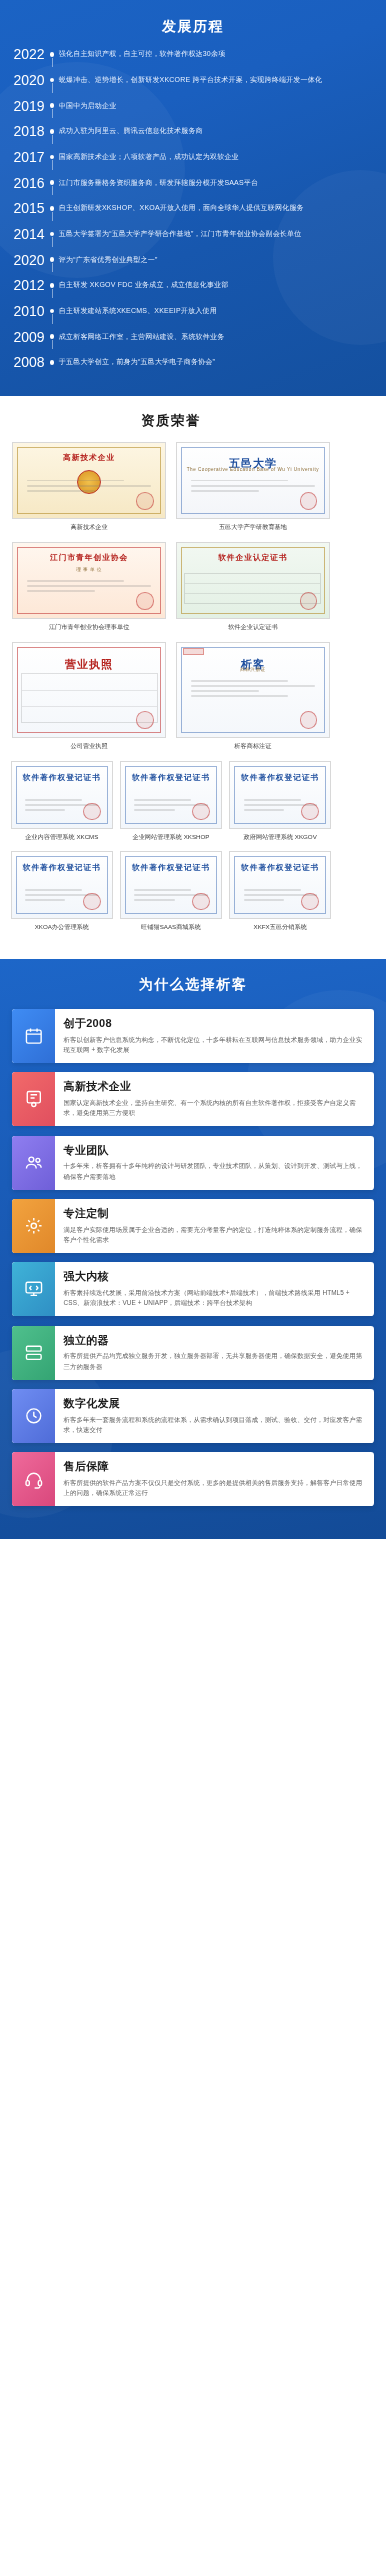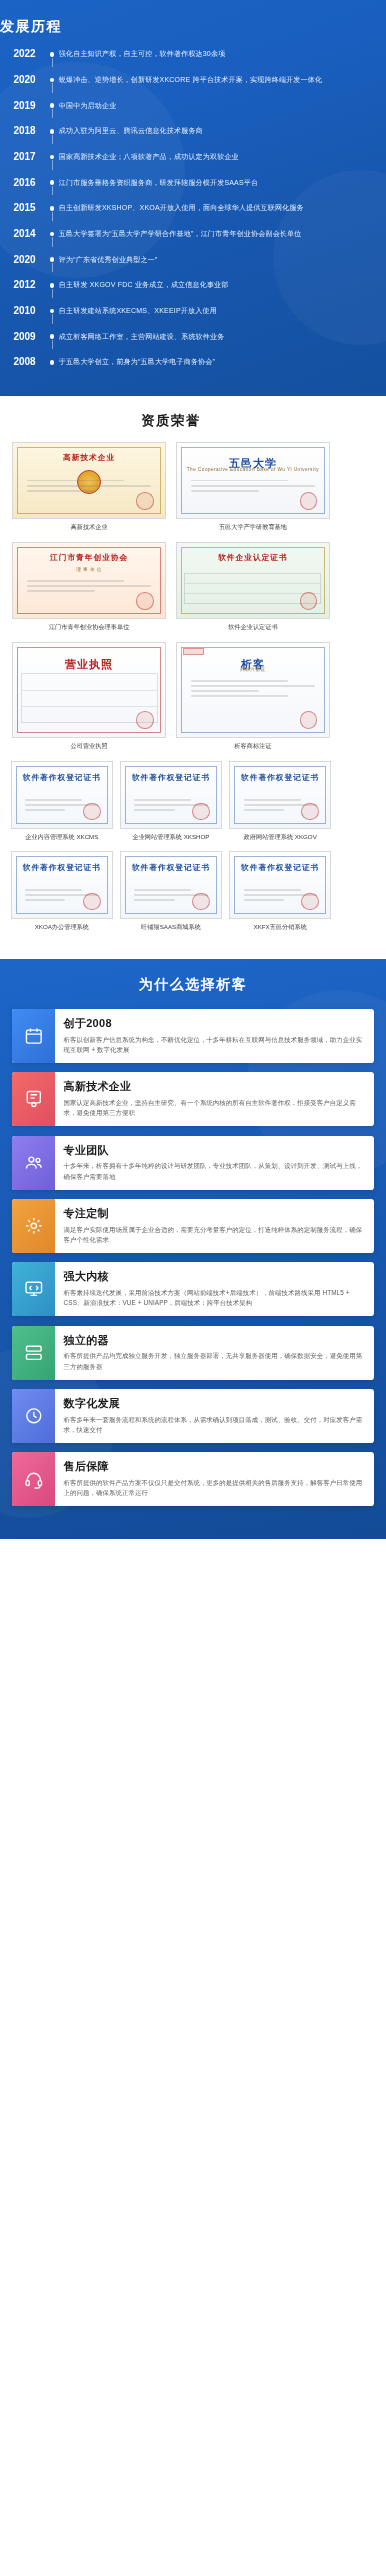--- a/index.html
+++ b/index.html
@@ -27,20 +27,21 @@
   }
   .history-sec:after {
     content: "";
     position: absolute;
     right: -62px; top: 170px;
     width: 175px; height: 175px;
     border-radius: 50%;
     background: rgba(255,255,255,0.04);
   }
   .sec-title {
+    text-align: center;
     color: #ffffff;
     font-size: 14px;
     letter-spacing: 1.5px;
     font-weight: bold;
     margin-bottom: 13.4px;
     position: relative;
     z-index: 3;
   }
   .timeline {
     position: relative;
@@ -49,22 +50,22 @@
   }
   .tl-row {
     display: flex;
     align-items: flex-start;
     margin-bottom: 7.7px;
   }
   .tl-year {
     width: 32px;
     flex: 0 0 32px;
     color: #ffffff;
-    font-size: 10px;
-    font-weight: bold;
+    font-size: 14px;
+    font-weight: normal;
     line-height: 10.3px;
     text-align: left;
     padding-top: 0.5px;
   }
   .tl-dotcol {
     width: 13.4px;
     flex: 0 0 13.4px;
     display: flex;
     flex-direction: column;
     align-items: center;

